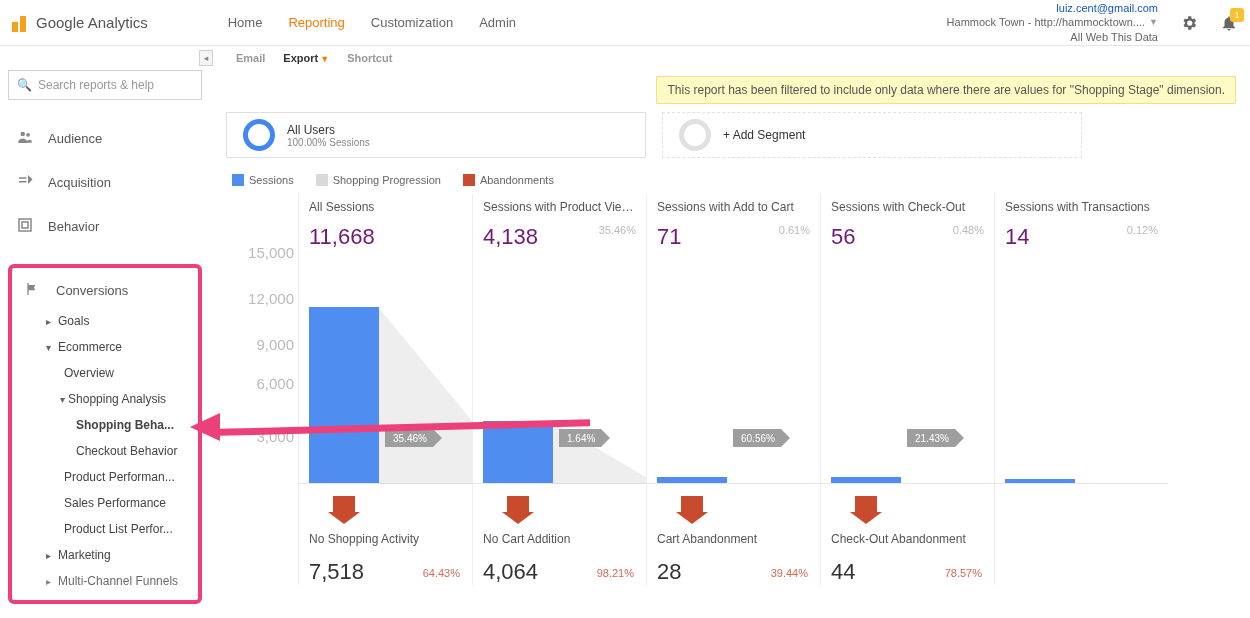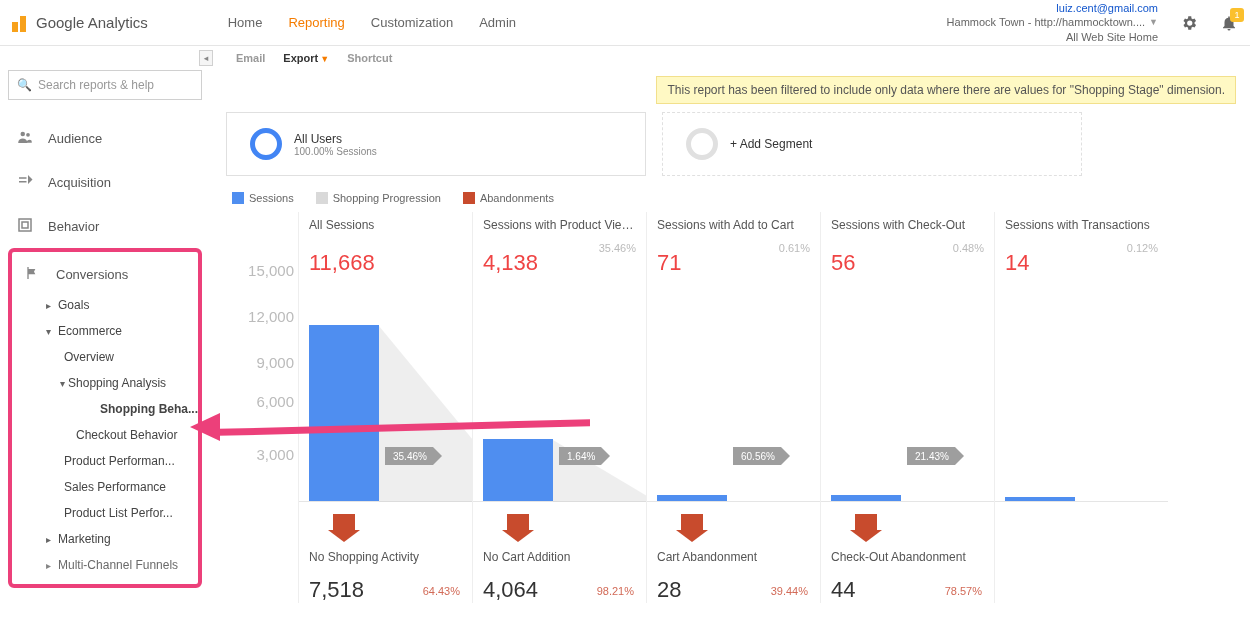--- a/index.html
+++ b/index.html
@@ -29,49 +29,49 @@
   .subbar .export { color:#333; }
   .export-caret { color:#f57c00; font-size:9px; margin-left:2px; }
   .collapse-handle { position:absolute; left:199px; top:50px; width:14px; height:16px; border:1px solid #d0d0d0; background:#f5f5f5; display:flex; align-items:center; justify-content:center; font-size:9px; color:#888; cursor:pointer; }
 
   
   .sidebar { position:absolute; left:0; top:70px; width:210px; padding:0 8px 8px 8px; }
   .search-box { border:1px solid #d0d0d0; height:30px; display:flex; align-items:center; gap:6px; padding:0 8px; color:#999; font-size:12px; margin-bottom:16px; }
   .nav-major { display:flex; align-items:center; gap:14px; height:44px; color:#555; font-size:13px; cursor:pointer; padding-left:8px; }
   .nav-icon { width:18px; color:#888; }
 
-  .highlight-box { border:4px solid #ec407a; border-radius:6px; padding:4px 0 6px 4px; margin-top:0; position:relative; }
+  .highlight-box { border:4px solid #ec407a; border-radius:6px; padding:4px 12px 6px 4px; margin-top:16px; position:relative; }
   .nav-sub { padding:6px 0 6px 30px; font-size:12px; color:#444; cursor:pointer; display:flex; align-items:center; gap:4px; }
   .caret-r::before{ content:"▸"; font-size:10px; color:#666; margin-right:3px; }
   .caret-d::before{ content:"▾"; font-size:10px; color:#666; margin-right:3px; }
   .nav-sub2 { padding:6px 0 6px 48px; font-size:12px; color:#444; cursor:pointer; }
   .nav-sub3 { padding:6px 0 6px 60px; font-size:12px; color:#444; cursor:pointer; }
-  .nav-selected { font-weight:700;text-align:right; }
+  .nav-selected { font-weight:700; }
 
   
   .main { position:absolute; left:226px; top:76px; width:1010px; }
   .filter-flag { background:#fff9c4; border:1px solid #f2e08c; padding:6px 10px; font-size:12px; color:#555; position:absolute; right:0; top:0; }
   .segments-row { display:flex; gap:16px; margin-top:36px; }
-  .segment-card { border:1px solid #e0e0e0; padding:10px 23px; display:flex; align-items:center; gap:12px; width:420px; height:64px; }
+  .segment-card { border:1px solid #e0e0e0; padding:10px 16px; display:flex; align-items:center; gap:12px; width:420px; height:46px; }
   .segment-circle { width:32px; height:32px; border:5px solid #4285f4; border-radius:50%; }
   .segment-circle.gray { border-color:#e0e0e0; }
   .segment-title { font-size:12px; color:#333; }
   .segment-sub { font-size:10px; color:#888; }
 
   .legend { display:flex; gap:22px; margin:16px 0 8px 6px; font-size:11px; color:#666; }
   .legend span { display:flex; align-items:center; gap:5px; }
   .legend b { width:12px; height:12px; display:inline-block; }
 
   
   .funnel { display:flex; position:relative; }
   .ycol { width:72px; position:relative; height:290px; }
   .ytick { position:absolute; right:4px; font-size:15px; color:#bbb; transform:translateY(-50%); }
   .fcol { width:174px; border-left:1px solid #eee; padding:6px 10px 0 10px; position:relative; height:290px; }
   .fcol .col-title { font-size:12px; color:#555; white-space:nowrap; overflow:hidden; text-overflow:ellipsis; }
-  .fcol .col-value { font-size:22px; font-weight:400; color:#ef4444; margin-top:18px; }
+  .fcol .col-value { font-size:22px; font-weight:400; color:#701a75; margin-top:10px; }
   .fcol .col-pct { position:absolute; right:10px; top:30px; font-size:11px; color:#bbb; }
   .chart-zone { position:absolute; left:0; right:0; top:58px; bottom:0; border-bottom:1px solid #e5e5e5; }
   .bar { position:absolute; bottom:0; left:10px; width:70px; background:#4f8ef0; }
   .gray-arrow { position:absolute; background:#9e9e9e; color:#fff; font-size:10px; height:18px; display:flex; align-items:center; padding:0 6px 0 8px; }
   .gray-arrow::after { content:""; position:absolute; right:-9px; top:0; border-top:9px solid transparent; border-bottom:9px solid transparent; border-left:9px solid #9e9e9e; }
 
   .drop-row { display:flex; margin-left:72px; }
   .drop-cell { width:174px; border-left:1px solid #eee; padding:4px 10px 0 10px; position:relative; }
   .red-arrow { width:22px; height:18px; background:#c84b2d; position:relative; margin:8px 0 8px 24px; }
   .red-arrow::after { content:""; position:absolute; left:-5px; bottom:-10px; border-left:16px solid transparent; border-right:16px solid transparent; border-top:12px solid #c84b2d; }
@@ -97,21 +97,21 @@
     <div class="topnav-item active">Reporting</div>
     <div class="topnav-item">Customization</div>
     <div class="topnav-item">Admin</div>
   </div>
   <div class="account">
     <div class="email">luiz.cent@gmail.com</div>
     <div class="account-line2">
       <span>Hammock Town - http://hammocktown....</span>
       <span class="dropdown-caret">▼</span>
     </div>
-    <div>All Web Site Home</div>
+    <div>All Web This Data</div>
   </div>
   <div class="header-icons">
     <span class="gear">
       <svg viewBox="0 0 24 24" fill="currentColor">
           <path d="M19.4 13a7.8 7.8 0 000-2l2-1.6-2-3.4-2.4 1a7.7 7.7 0 00-1.7-1L15 3h-4l-.3 2.9a7.7 7.7 0 00-1.7 1l-2.4-1-2 3.4L6.6 11a7.8 7.8 0 000 2l-2 1.6 2 3.4 2.4-1a7.7 7.7 0 001.7 1L11 21h4l.3-2.9a7.7 7.7 0 001.7-1l2.4 1 2-3.4zM13 15.5A3.5 3.5 0 1116.5 12 3.5 3.5 0 0113 15.5z"></path>
         </svg>
     </span>
     <span class="bell">
       <svg viewBox="0 0 24 24" fill="currentColor">
           <path d="M12 22a2 2 0 002-2h-4a2 2 0 002 2zm6-6V11a6 6 0 00-5-5.9V4a1 1 0 10-2 0v1.1A6 6 0 006 11v5l-2 2v1h16v-1z"></path>

